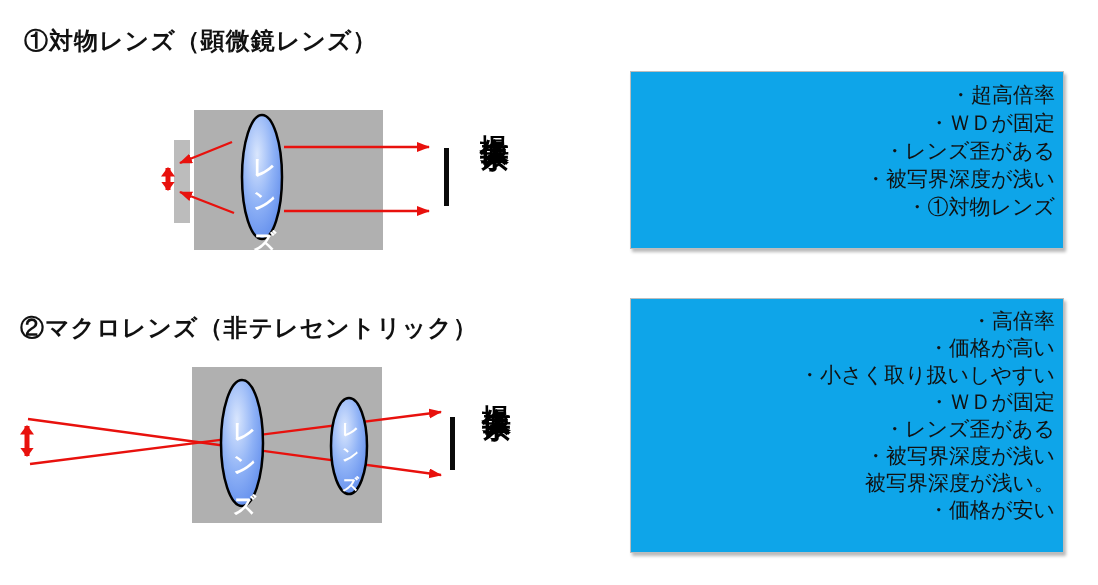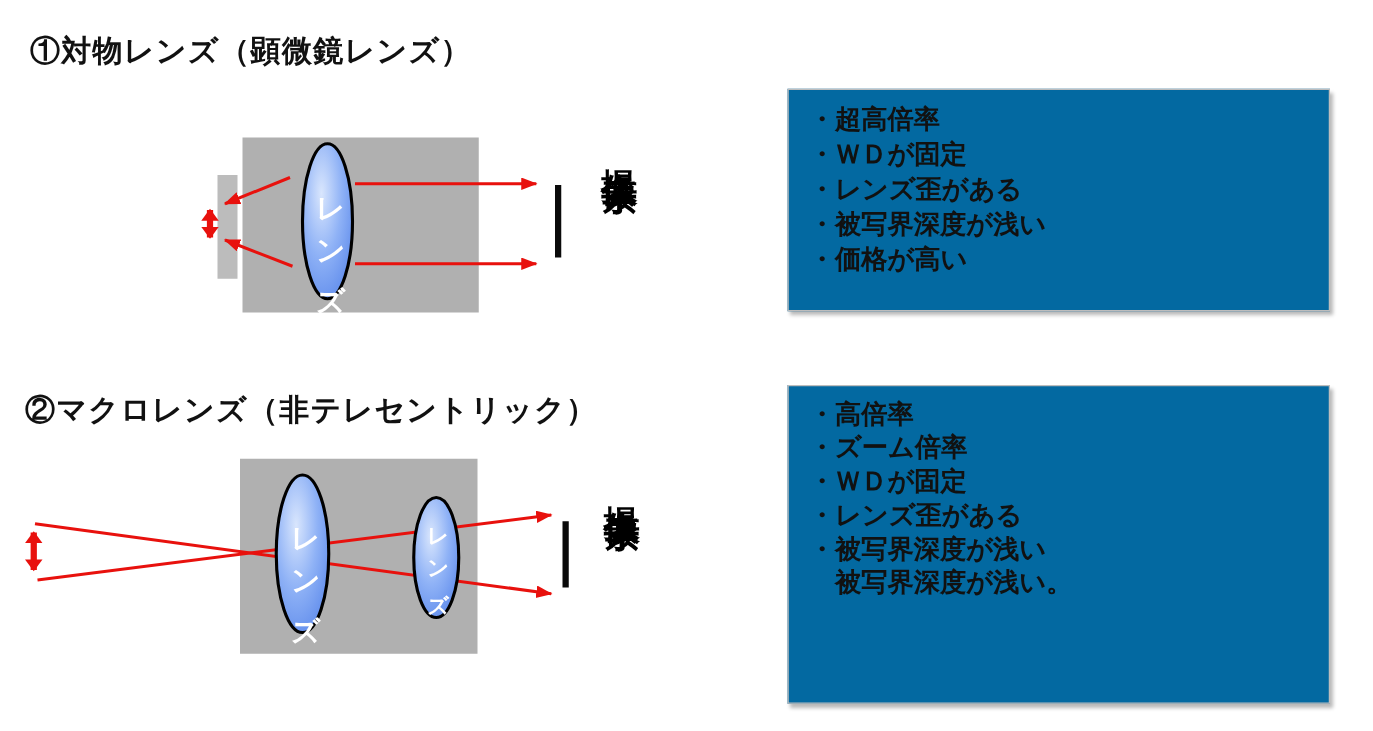--- a/index.html
+++ b/index.html
@@ -33,26 +33,26 @@
   }
   .lens-text{color:#ffffff;font-size:23px;letter-spacing:8px;}
   .lens-text-small{color:#ffffff;font-size:17px;letter-spacing:6px;}
   .sensor-text{color:#000;font-size:29px;letter-spacing:3px;}
   #lens-label-1{left:249px;top:142px;}
   #lens-label-2a{left:229px;top:406px;}
   #lens-label-2b{left:339px;top:411px;}
   #sensor-label-1{left:475px;top:112px;}
   #sensor-label-2{left:477px;top:382px;}
   .info-box{
-    position:absolute;background:#0369a1;border:1px solid var(--info-border);
+    position:absolute;background:#0ea5e9;border:1px solid var(--info-border);
     box-shadow:2px 3px 3px rgba(0,0,0,0.28);
-    font-weight:bold;font-size:21px;padding:9px 8px 0 16px;box-sizing:border-box;
+    font-weight:normal;font-size:21px;padding:9px 8px 0 16px;box-sizing:border-box;text-align:right;
   }
   #info-box-1{left:630px;top:71px;width:434px;height:178px;line-height:28px;}
-  #info-box-2{left:630px;top:308px;width:434px;height:255px;line-height:27px;}
+  #info-box-2{left:630px;top:298px;width:434px;height:255px;line-height:27px;}
   .info-line{white-space:nowrap;}
 </style>
 </head>
 <body>
 
 <div class="canvas">
 
   <div class="slide-title" id="title-1">①対物レンズ（顕微鏡レンズ）</div>
   <div class="slide-title" id="title-2">②マクロレンズ（非テレセントリック）</div>
 
@@ -99,25 +99,27 @@
   <div class="v-label lens-text-small" id="lens-label-2b">レンズ</div>
 
   <div class="v-label sensor-text" id="sensor-label-1">撮像素子</div>
   <div class="v-label sensor-text" id="sensor-label-2">撮像素子</div>
 
   <div class="info-box" id="info-box-1">
     <div class="info-line">・超高倍率</div>
     <div class="info-line">・ＷＤが固定</div>
     <div class="info-line">・レンズ歪がある</div>
     <div class="info-line">・被写界深度が浅い</div>
-    <div class="info-line">・価格が高い</div>
+    <div class="info-line">・①対物レンズ</div>
   </div>
 
   <div class="info-box" id="info-box-2">
     <div class="info-line">・高倍率</div>
-    <div class="info-line">・ズーム倍率</div>
+    <div class="info-line">・価格が高い</div>
+    <div class="info-line">・小さく取り扱いしやすい</div>
     <div class="info-line">・ＷＤが固定</div>
     <div class="info-line">・レンズ歪がある</div>
     <div class="info-line">・被写界深度が浅い</div>
     <div class="info-line">　被写界深度が浅い。</div>
+    <div class="info-line">・価格が安い</div>
   </div>
 
 </div>
 
 </body></html>

